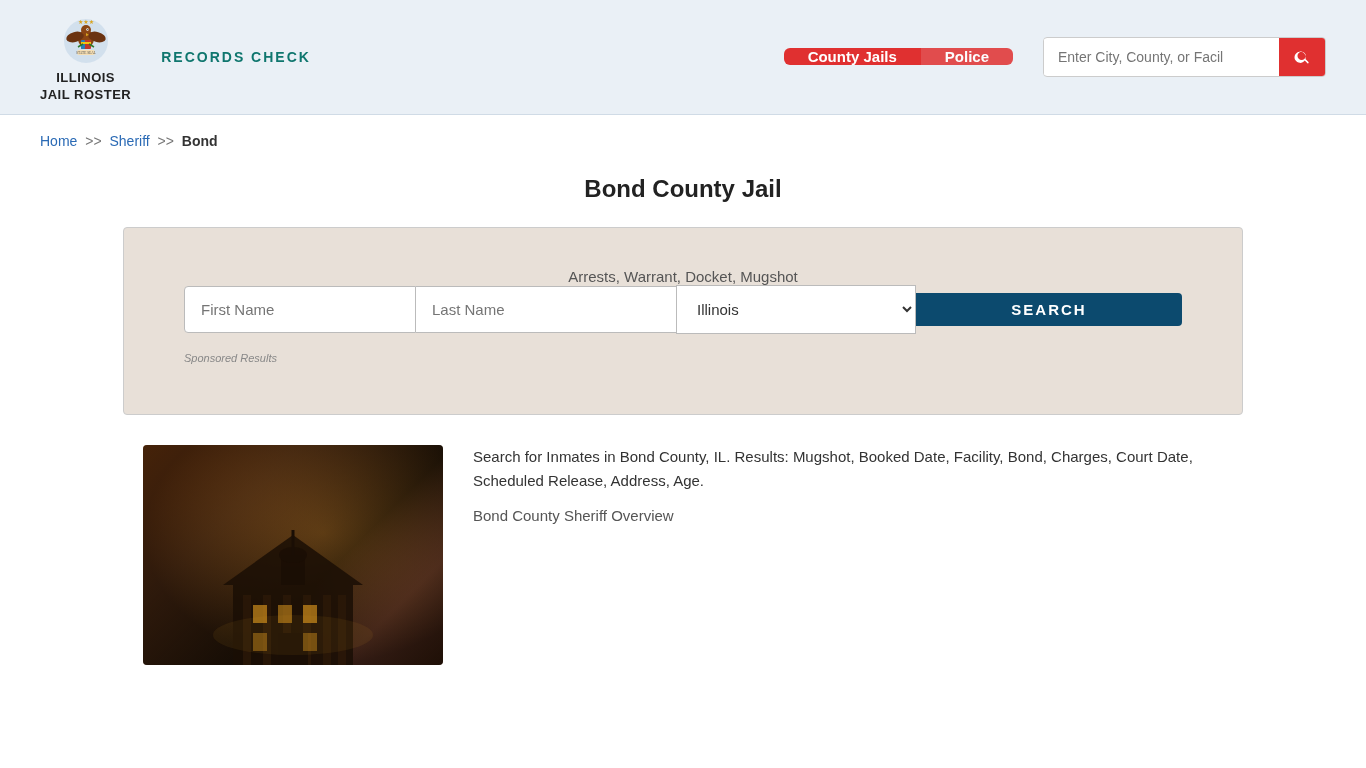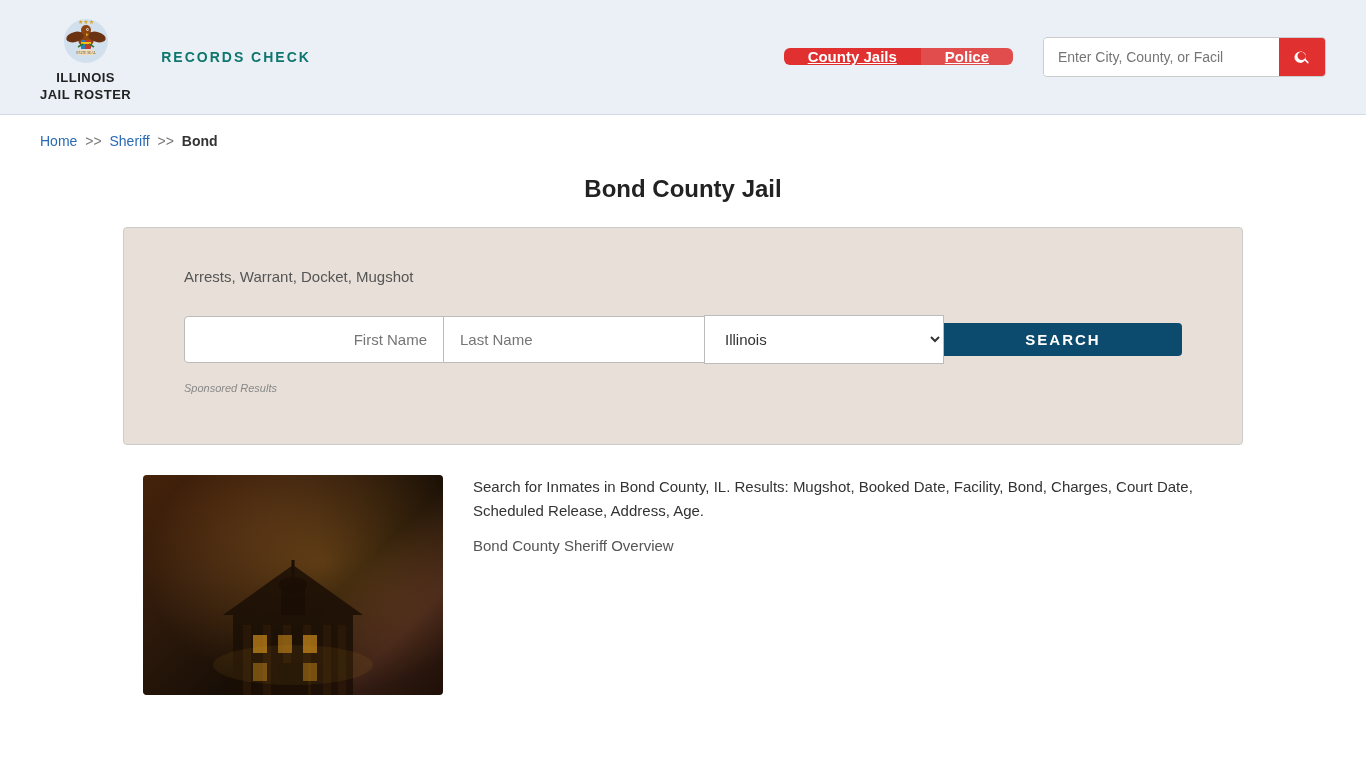--- a/index.html
+++ b/index.html
@@ -54,21 +54,20 @@
       border-radius: 6px;
       overflow: hidden;
     }
     .nav-btn {
       padding: 0 24px;
       font-size: 15px;
       font-weight: bold;
       border: none;
       cursor: pointer;
       font-family: Arial, sans-serif;
-      text-decoration: underline;
     }
     .nav-btn-active {
       background: #e03030;
       color: #fff;
     }
     .nav-btn-inactive {
       background: #e03030;
       color: #fff;
       opacity: 0.85;
     }
@@ -131,44 +130,42 @@
     }
     .search-box-title {
       text-align: center;
       font-size: 28px;
       font-weight: bold;
       margin-bottom: 8px;
       font-family: Arial, sans-serif;
       color: #222;
     }
     .search-box-subtitle {
-      text-align: left;
+      text-align: center;
       font-size: 15px;
       color: #555;
-      margin-bottom: 30px;
       font-family: Arial, sans-serif;
     }
     .search-fields {
       display: flex;
       gap: 0;
       align-items: center;
     }
     .search-fields input, .search-fields select {
       padding: 14px 16px;
       font-size: 15px;
       border: 1px solid #bbb;
       background: #fff;
       font-family: Arial, sans-serif;
       color: #888;
       outline: none;
     }
     .search-fields input:first-child {
       border-radius: 4px 0 0 4px;
-      width: 260px;
-      text-align: right;
+      width: 232px;
     }
     .search-fields input:nth-child(2) {
       border-left: none;
       border-right: none;
       width: 260px;
     }
     .search-fields select {
       width: 240px;
       border-radius: 0;
       color: #333;

